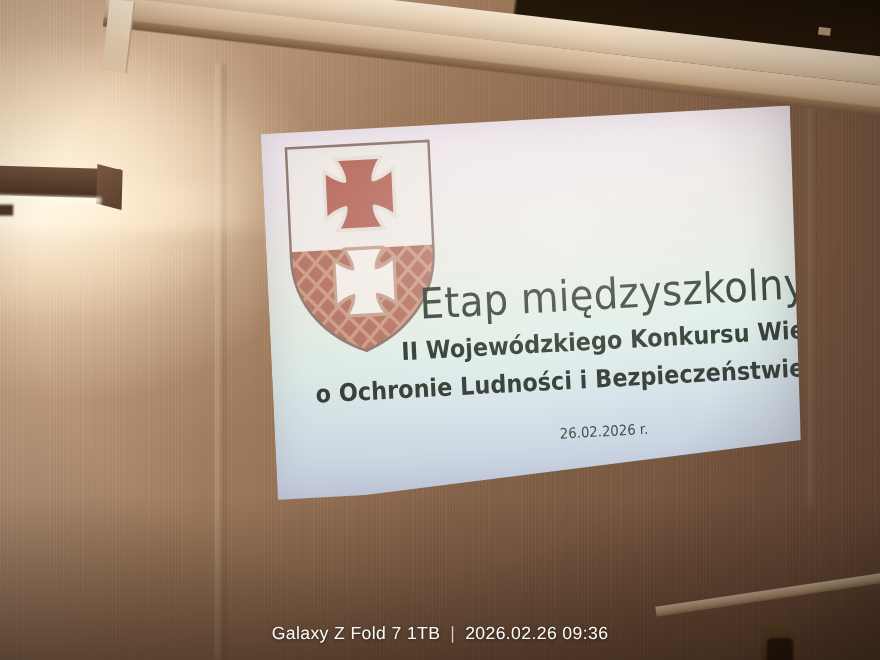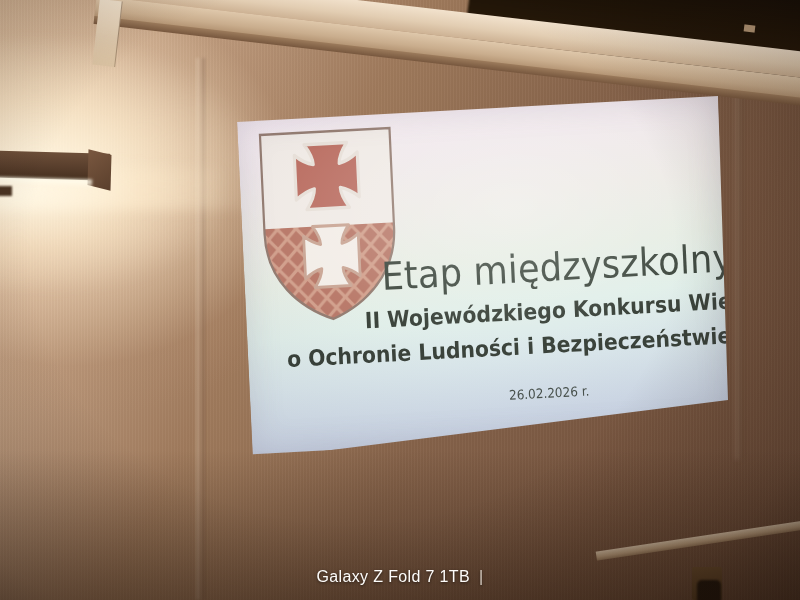--- a/index.html
+++ b/index.html
@@ -409,15 +409,16 @@
   <div class="weight-bar"></div>
   <div class="outlet"></div>
   <div class="outlet-plug"></div>
 
   <div class="vignette"></div>
   <div class="bottom-shade"></div>
 
   <div class="watermark">
     <span>Galaxy Z Fold 7 1TB</span>
     <span class="sep">|</span>
+    <span>2026.02.26 09:36</span>
   </div>
 
 </div>
 
 </body></html>

